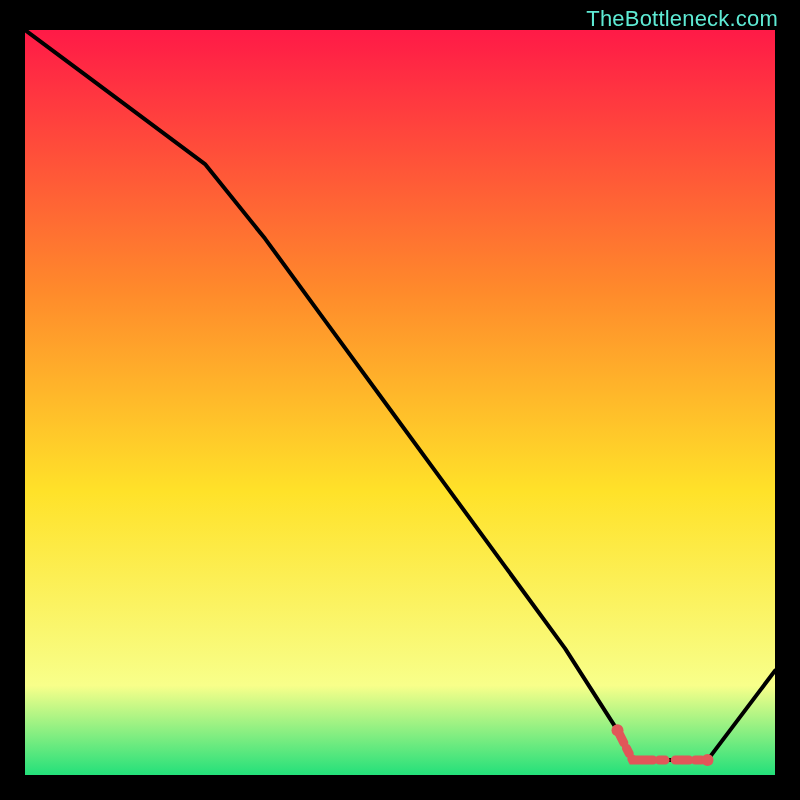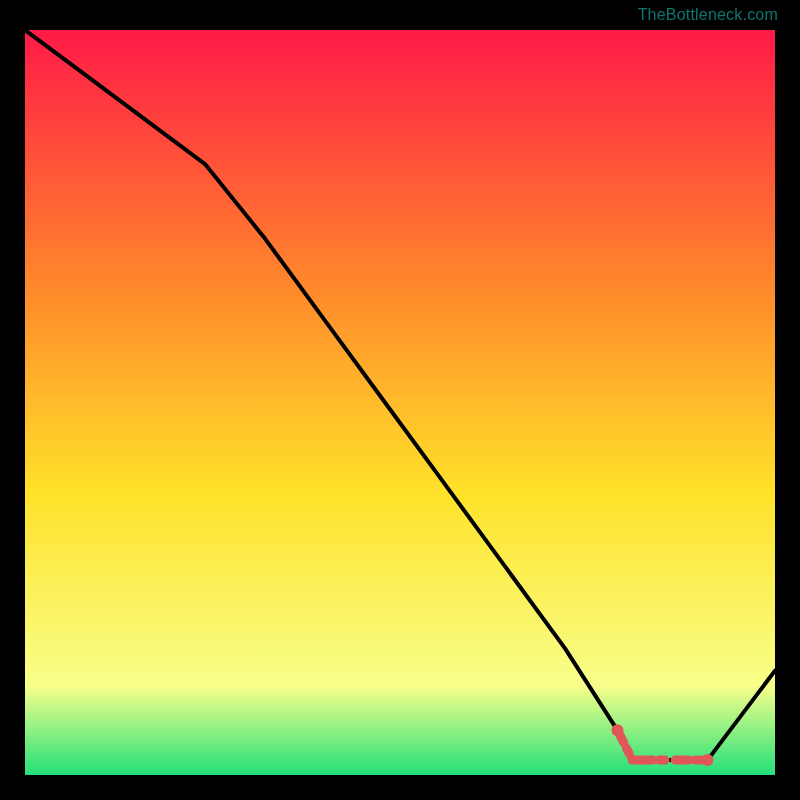--- a/index.html
+++ b/index.html
@@ -8,22 +8,22 @@
     background: #000;
     width: 800px;
     height: 800px;
     position: relative;
     font-family: Arial, Helvetica, sans-serif;
   }
   .attribution {
     position: absolute;
     top: 6px;
     right: 22px;
-    color: #0f766e;
-    font-size: 16px;
+    color: #5eead4;
+    font-size: 22px;
     font-weight: 400;
     letter-spacing: 0.2px;
   }
   .plot-container {
     position: absolute;
     left: 25px;
     top: 30px;
     width: 750px;
     height: 745px;
   }

